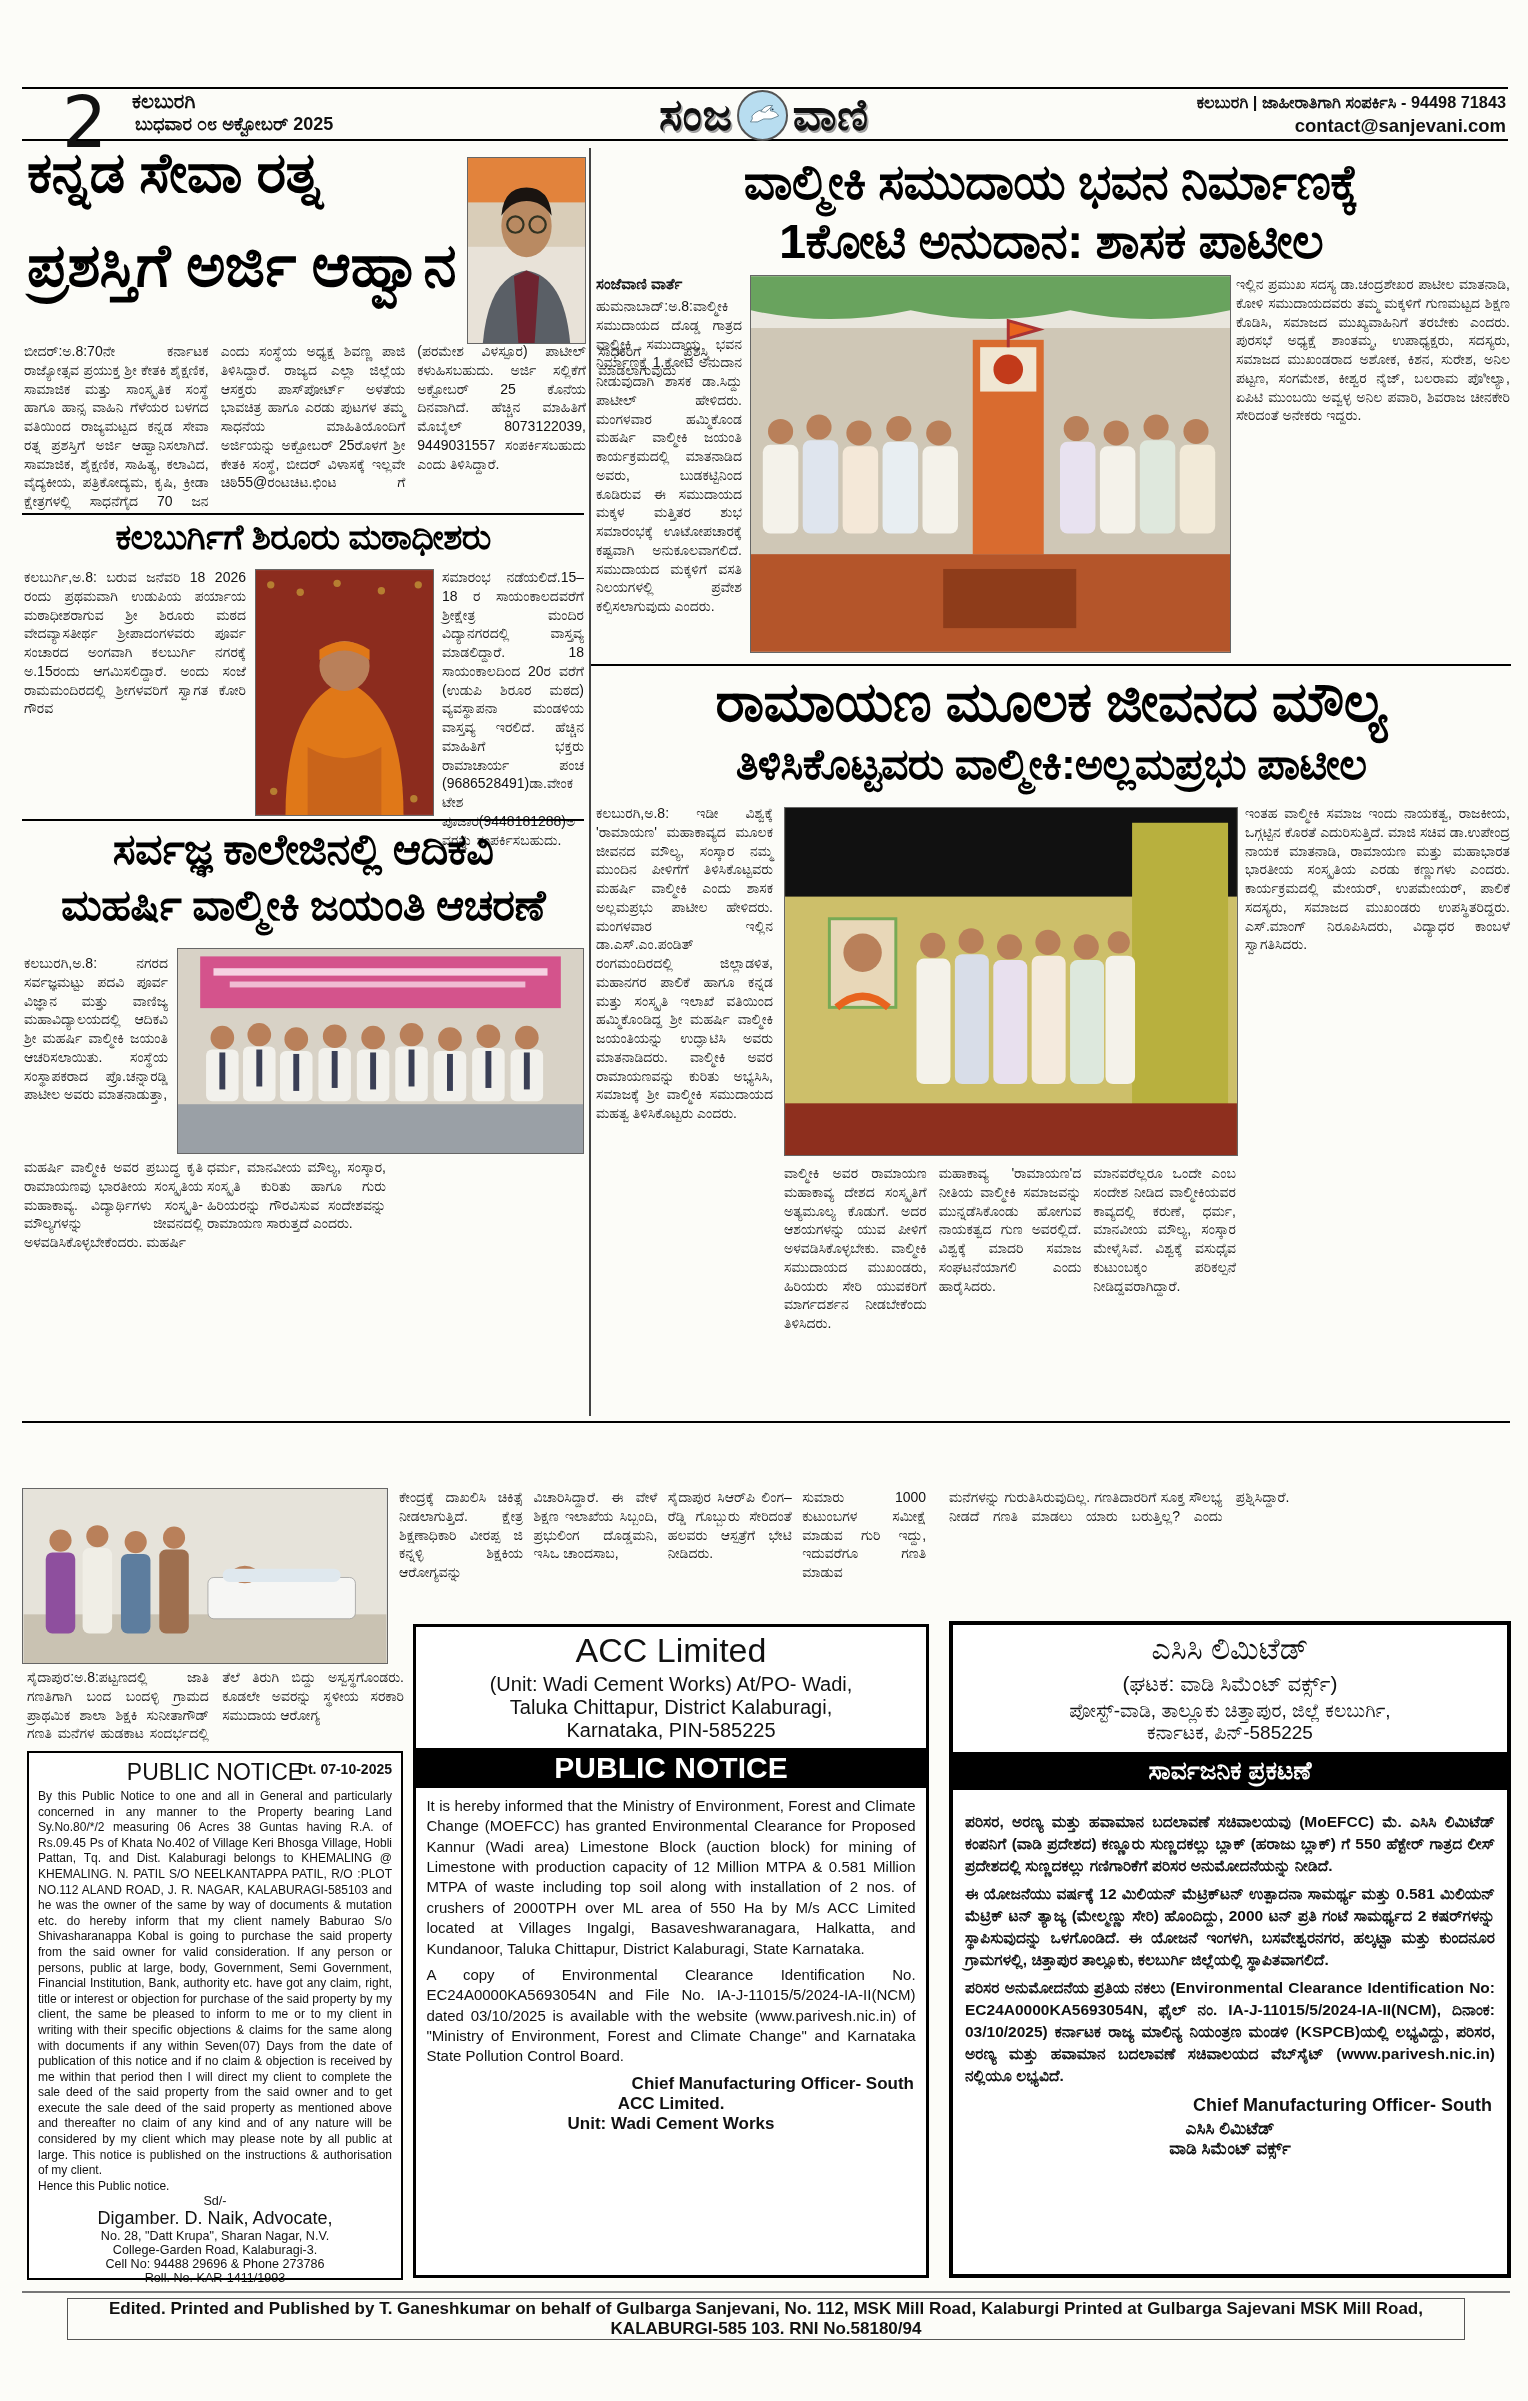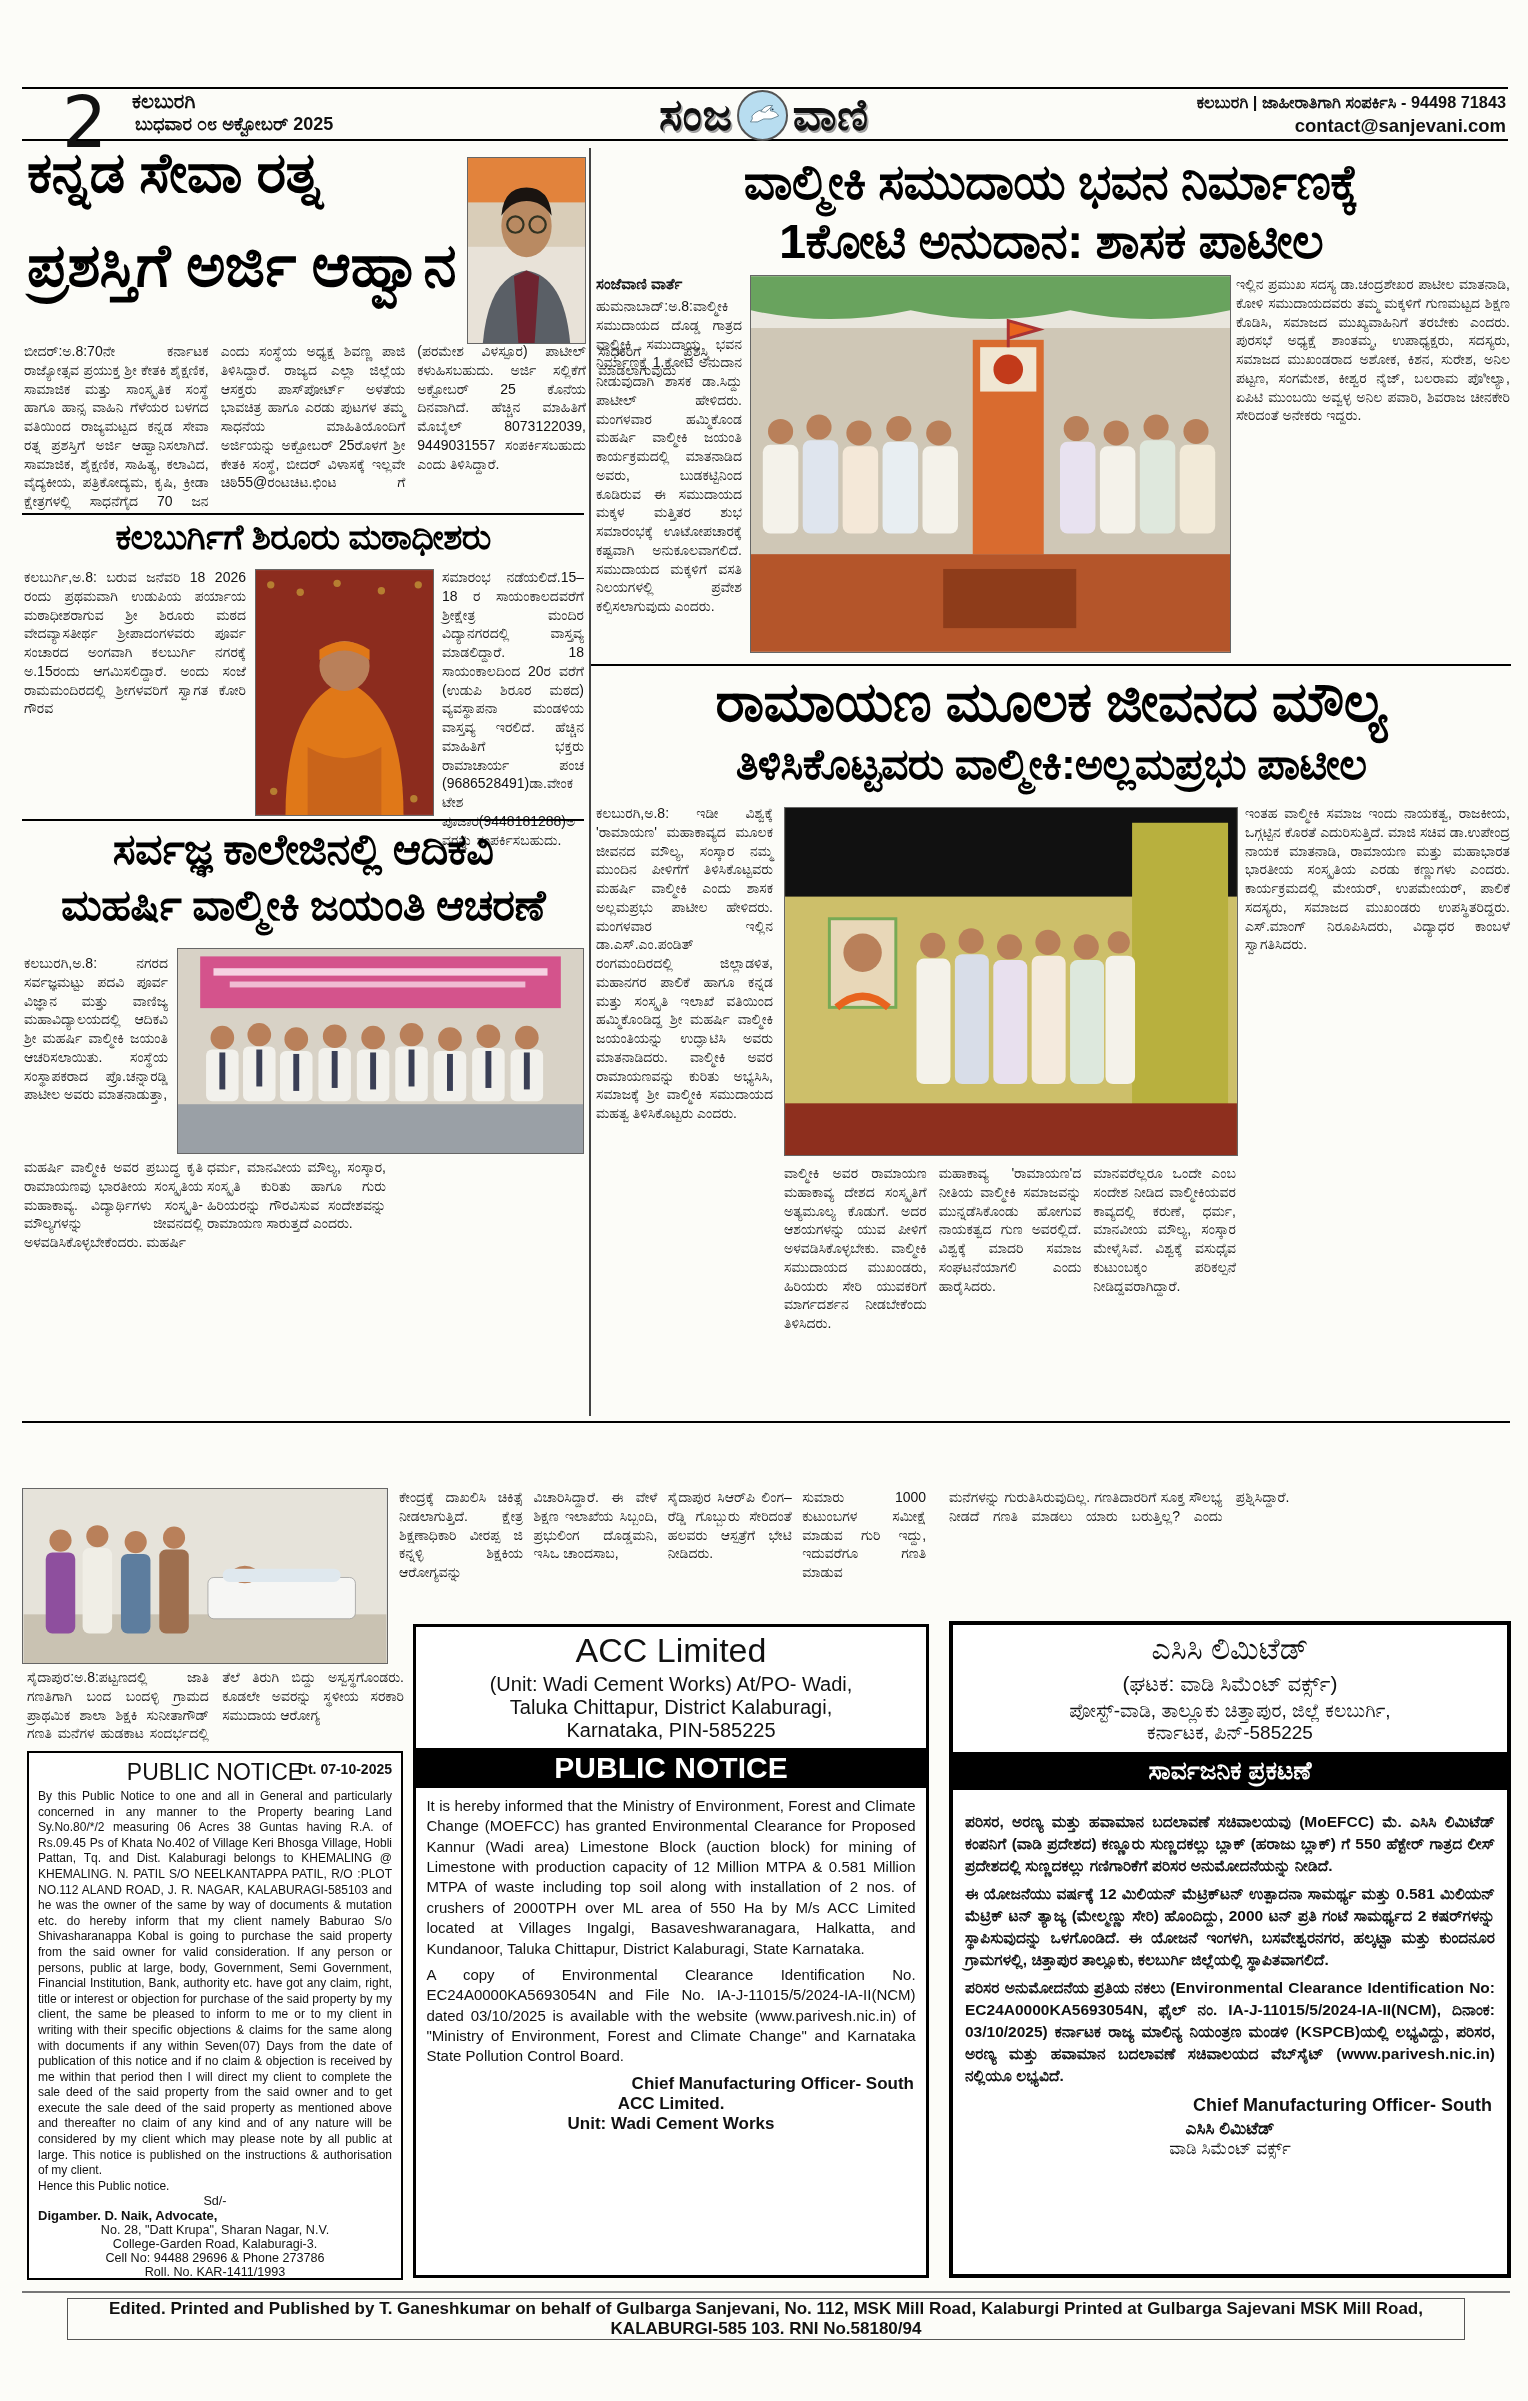--- a/index.html
+++ b/index.html
@@ -301,21 +301,21 @@
   <div class="abs col" style="left:27px;top:1668px;width:377px;height:77px;column-count:2;column-gap:13.3px">ಸೈದಾಪುರ:ಅ.8:ಪಟ್ಟಣದಲ್ಲಿ ಜಾತಿ ಗಣತಿಗಾಗಿ ಬಂದ ಬಂದಳ್ಳಿ ಗ್ರಾಮದ ಪ್ರಾಥಮಿಕ ಶಾಲಾ ಶಿಕ್ಷಕಿ ಸುನೀತಾಗೌಡ್ ಗಣತಿ ಮನೆಗಳ ಹುಡಕಾಟ ಸಂದರ್ಭದಲ್ಲಿ ತೆಲೆ ತಿರುಗಿ ಬಿದ್ದು ಅಸ್ವಸ್ಥಗೊಂಡರು. ಕೂಡಲೇ ಅವರನ್ನು ಸ್ಥಳೀಯ ಸರಕಾರಿ ಸಮುದಾಯ ಆರೋಗ್ಯ</div>
 
   <div class="noticebox" style="left:27px;top:1751px;width:376px;height:529px;border:2.2px solid #000;padding:6px 9px;box-sizing:border-box">
     <div style="position:relative">
       <div class="nb-title" style="font-size:23px">PUBLIC NOTICE</div>
       <div style="position:absolute;right:0;top:1.5px;font-size:14px;font-weight:600">Dt. 07-10-2025</div>
     </div>
     <div class="just" style="font-size:12px;line-height:1.3;margin-top:3px">By this Public Notice to one and all in General and particularly concerned in any manner to the Property bearing Land Sy.No.80/*/2 measuring 06 Acres 38 Guntas having R.A. of Rs.09.45 Ps of Khata No.402 of Village Keri Bhosga Village, Hobli Pattan, Tq. and Dist. Kalaburagi belongs to KHEMALING @ KHEMALING. N. PATIL S/O NEELKANTAPPA PATIL, R/O :PLOT NO.112 ALAND ROAD, J. R. NAGAR, KALABURAGI-585103 and he was the owner of the same by way of documents &amp; mutation etc. do hereby inform that my client namely Baburao S/o Shivasharanappa Kobal is going to purchase the said property from the said owner for valid consideration. If any person or persons, public at large, body, Government, Semi Government, Financial Institution, Bank, authority etc. have got any claim, right, title or interest or objection for purchase of the said property by my client, the same be pleased to inform to me or to my client in writing with their specific objections &amp; claims for the same along with documents if any within Seven(07) Days from the date of publication of this notice and if no claim &amp; objection is received by me within that period then I will direct my client to complete the sale deed of the said property from the said owner and to get execute the sale deed of the said property as mentioned above and thereafter no claim of any kind and of any nature will be considered by my client which may please note by all public at large. This notice is published on the instructions &amp; authorisation of my client.</div>
     <div style="font-size:12px">Hence this Public notice.</div>
     <div style="text-align:center;font-size:12.6px;margin-top:1.5px">Sd/-</div>
-    <div style="font-size:13px;font-weight:700">Digamber. D. Naik, Advocate,</div>
+    <div style="text-align:center;font-size:18px;font-weight:400">Digamber. D. Naik, Advocate,</div>
     <div style="text-align:center;font-size:12.6px">No. 28, "Datt Krupa", Sharan Nagar, N.V.</div>
     <div style="text-align:center;font-size:12.6px">College-Garden Road, Kalaburagi-3.</div>
     <div style="text-align:center;font-size:12.6px">Cell No: 94488 29696 &amp; Phone 273786</div>
     <div style="text-align:center;font-size:12.6px">Roll. No. KAR-1411/1993</div>
   </div>
 
   <div class="noticebox" style="left:413px;top:1624px;width:516px;height:654px;border:3.7px solid #000;box-sizing:border-box">
     <div class="nb-title" style="font-size:34px;margin-top:4.4px">ACC Limited</div>
     <div class="nb-title" style="font-size:20px;margin-top:3px">(Unit: Wadi Cement Works) At/PO- Wadi,</div>
     <div class="nb-title" style="font-size:20px">Taluka Chittapur, District Kalaburagi,</div>
@@ -332,21 +332,21 @@
     <div class="nb-title" style="font-size:30px;margin-top:7.4px">ಎಸಿಸಿ ಲಿಮಿಟೆಡ್</div>
     <div class="nb-title" style="font-size:21px;margin-top:4.4px">(ಘಟಕ: ವಾಡಿ ಸಿಮೆಂಟ್ ವರ್ಕ್ಸ್)</div>
     <div class="nb-title" style="font-size:19px;margin-top:4.4px">ಪೋಸ್ಟ್-ವಾಡಿ, ತಾಲ್ಲೂಕು ಚಿತ್ತಾಪುರ, ಜಿಲ್ಲೆ ಕಲಬುರ್ಗಿ,</div>
     <div class="nb-title" style="font-size:19px">ಕರ್ನಾಟಕ, ಪಿನ್-585225</div>
     <div class="banner" style="font-size:25px;margin-top:7.4px;padding:4.4px 0">ಸಾರ್ವಜನಿಕ ಪ್ರಕಟಣೆ</div>
     <div class="just" style="font-size:15.5px;line-height:1.42;font-weight:600;padding:21px 12px 0 12px">ಪರಿಸರ, ಅರಣ್ಯ ಮತ್ತು ಹವಾಮಾನ ಬದಲಾವಣೆ ಸಚಿವಾಲಯವು (MoEFCC) ಮೆ. ಎಸಿಸಿ ಲಿಮಿಟೆಡ್ ಕಂಪನಿಗೆ (ವಾಡಿ ಪ್ರದೇಶದ) ಕಣ್ಣೂರು ಸುಣ್ಣದಕಲ್ಲು ಬ್ಲಾಕ್ (ಹರಾಜು ಬ್ಲಾಕ್) ಗೆ 550 ಹೆಕ್ಟೇರ್ ಗಾತ್ರದ ಲೀಸ್ ಪ್ರದೇಶದಲ್ಲಿ ಸುಣ್ಣದಕಲ್ಲು ಗಣಿಗಾರಿಕೆಗೆ ಪರಿಸರ ಅನುಮೋದನೆಯನ್ನು ನೀಡಿದೆ.</div>
     <div class="just" style="font-size:15.5px;line-height:1.42;font-weight:600;padding:6px 12px 0 12px">ಈ ಯೋಜನೆಯು ವರ್ಷಕ್ಕೆ 12 ಮಿಲಿಯನ್ ಮೆಟ್ರಿಕ್‌ಟನ್ ಉತ್ಪಾದನಾ ಸಾಮರ್ಥ್ಯ ಮತ್ತು 0.581 ಮಿಲಿಯನ್ ಮೆಟ್ರಿಕ್ ಟನ್ ತ್ಯಾಜ್ಯ (ಮೇಲ್ಮಣ್ಣು ಸೇರಿ) ಹೊಂದಿದ್ದು, 2000 ಟನ್ ಪ್ರತಿ ಗಂಟೆ ಸಾಮರ್ಥ್ಯದ 2 ಕಷರ್‌ಗಳನ್ನು ಸ್ಥಾಪಿಸುವುದನ್ನು ಒಳಗೊಂಡಿದೆ. ಈ ಯೋಜನೆ ಇಂಗಳಗಿ, ಬಸವೇಶ್ವರನಗರ, ಹಲ್ಕಟ್ಟಾ ಮತ್ತು ಕುಂದನೂರ ಗ್ರಾಮಗಳಲ್ಲಿ, ಚಿತ್ತಾಪುರ ತಾಲ್ಲೂಕು, ಕಲಬುರ್ಗಿ ಜಿಲ್ಲೆಯಲ್ಲಿ ಸ್ಥಾಪಿತವಾಗಲಿದೆ.</div>
     <div class="just" style="font-size:15.5px;line-height:1.42;font-weight:600;padding:6px 12px 0 12px">ಪರಿಸರ ಅನುಮೋದನೆಯ ಪ್ರತಿಯ ನಕಲು (Environmental Clearance Identification No: EC24A0000KA5693054N, ಫೈಲ್ ನಂ. IA-J-11015/5/2024-IA-II(NCM), ದಿನಾಂಕ: 03/10/2025) ಕರ್ನಾಟಕ ರಾಜ್ಯ ಮಾಲಿನ್ಯ ನಿಯಂತ್ರಣ ಮಂಡಳಿ (KSPCB)ಯಲ್ಲಿ ಲಭ್ಯವಿದ್ದು, ಪರಿಸರ, ಅರಣ್ಯ ಮತ್ತು ಹವಾಮಾನ ಬದಲಾವಣೆ ಸಚಿವಾಲಯದ ವೆಬ್‌ಸೈಟ್ (www.parivesh.nic.in) ನಲ್ಲಿಯೂ ಲಭ್ಯವಿದೆ.</div>
     <div class="sig" style="font-size:18px;padding:7.4px 15px 0 0">Chief Manufacturing Officer- South</div>
     <div style="text-align:center;font-size:17px;font-weight:700;margin-top:3px">ಎಸಿಸಿ ಲಿಮಿಟೆಡ್</div>
-    <div style="text-align:center;font-size:17px;font-weight:400">ವಾಡಿ ಸಿಮೆಂಟ್ ವರ್ಕ್ಸ್</div>
+    <div style="text-align:center;font-size:17px;font-weight:700">ವಾಡಿ ಸಿಮೆಂಟ್ ವರ್ಕ್ಸ್</div>
   </div>
 
   <div class="hr" style="left:22px;top:2291px;width:1488px;height:1.5px;background:#777"></div>
   <div class="footerbox" style="left:67px;top:2298px;width:1396px;height:40px">
     <div class="footer-txt">Edited. Printed and Published by T. Ganeshkumar on behalf of Gulbarga Sanjevani, No. 112, MSK Mill Road, Kalaburgi Printed at Gulbarga Sajevani MSK Mill Road, KALABURGI-585 103. RNI No.58180/94</div>
   </div>
 
 </div>
 
 

